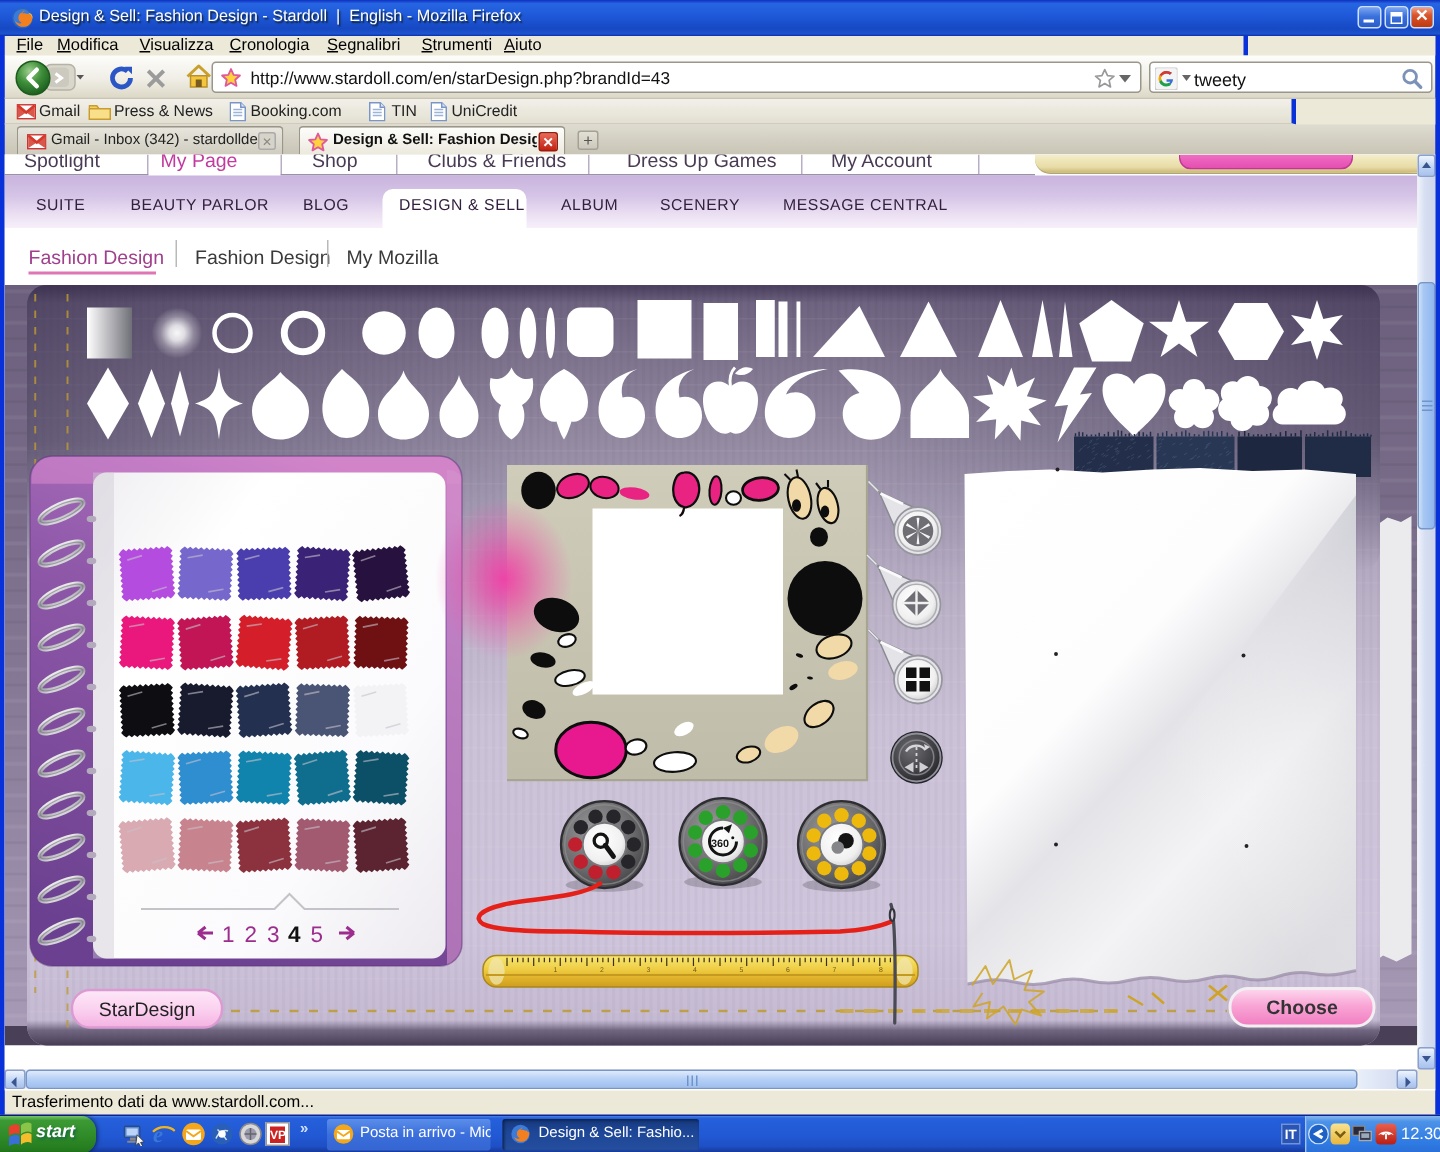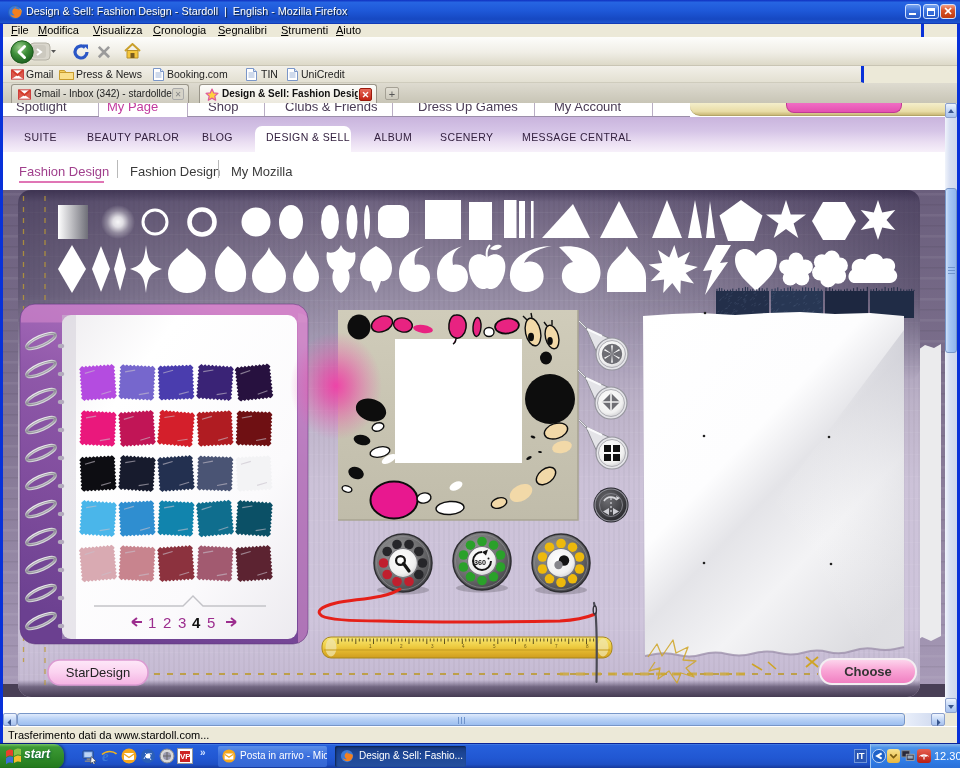--- a/index.html
+++ b/index.html
@@ -8,21 +8,21 @@
 
 #titlebar{left:0;top:0;width:960px;height:24px;
  background:linear-gradient(#0f2fc0 0%,#2665e2 10%,#1e58d8 45%,#1648c2 80%,#1d55cf 94%,#0c2da8 100%);}
 #titlebar .ttext{position:absolute;left:26px;top:5px;color:#fff;font-size:10.8px;font-weight:normal;
  text-shadow:1px 1px 1px #123;white-space:nowrap}
 .winbtn{position:absolute;top:4px;width:16px;height:15px;border-radius:3px;border:1px solid #cfe0ff;
  font-size:10px;color:#fff;text-align:center;line-height:13px;
  background:linear-gradient(#7aa5ef,#3a71dd 45%,#2a5dc8)}
 #btnclose{background:linear-gradient(#f2a188,#d8542a 40%,#c03a10);}
 
-#menubar{left:0;top:24px;width:924px;height:13px;background:#ece9d8;border-left:3px solid #0831d9;border-right:3px solid #0831d9;
+#menubar{left:0;top:24px;width:832px;height:13px;background:#ece9d8;border-left:3px solid #0831d9;border-right:3px solid #0831d9;
  font-size:11px;color:#000;}
 #menubar span{position:absolute;top:0px}
 #menubar u{text-decoration:underline}
 
 #navbar{left:0;top:37px;width:960px;height:29px;border-left:3px solid #0831d9;border-right:3px solid #0831d9;
  background:linear-gradient(#fdfdfb,#f0eee6 55%,#ddd9c8);border-bottom:1px solid #c9c5b4}
 .urlbox{position:absolute;left:138px;top:4px;width:620px;height:21px;background:#fff;border:1px solid #9a968a;border-radius:3px}
 .searchbox{position:absolute;left:763px;top:4px;width:189px;height:21px;background:#fff;border:1px solid #9a968a;border-radius:3px}
 .urltext{position:absolute;left:25px;top:4.5px;font-size:11.5px;color:#111;white-space:nowrap}
 
@@ -96,20 +96,45 @@
 <svg class="abs" style="left:69px;top:6px" width="18" height="18" viewBox="0 0 18 18">
 <path d="M15 9a6 6 0 1 1-2-4.5" stroke="#2a56c6" stroke-width="3.2" fill="none"></path>
 <path d="M11 1.5h5v5z" fill="#2a56c6"></path>
     </svg>
 <div class="abs" style="left:93px;top:4px;font-size:19px;font-weight:bold;color:#9b9b9b">✕</div>
 <svg class="abs" style="left:121px;top:6px" width="17" height="16" viewBox="0 0 17 16">
 <path d="M1 8 8.5 1 16 8" fill="none" stroke="#caa02c" stroke-width="2"></path>
 <path d="M3 7.5h11V15H3z" fill="#f5c63c" stroke="#b8912a"></path>
 <path d="M6.5 10h4v5h-4z" fill="#7a5c1e"></path>
     </svg>
+<div class="urlbox">
+      <svg class="abs" style="left:5px;top:3px" width="14" height="14" viewBox="0 0 16 16">
+<path d="M8 1.2 10 5.6l4.8.5-3.6 3.2 1 4.7L8 11.6 3.8 14l1-4.7L1.2 6.1 6 5.6z" fill="#ffd23e" stroke="#e05a9a" stroke-width="1.4" stroke-linejoin="round"></path>
+      </svg>
+      <div class="urltext">http://www.stardoll.com/en/starDesign.php?brandId=43</div>
+      <svg class="abs" style="right:16px;top:3px" width="15" height="15" viewBox="0 0 16 16">
+<path d="M8 1.5 10 5.8l4.6.4-3.5 3 1 4.6L8 11.4 3.9 13.8l1-4.6-3.5-3L6 5.8z" fill="#fff" stroke="#999" stroke-width="1.2" stroke-linejoin="round"></path>
+      </svg>
+      <div class="abs" style="right:6px;top:8px;width:0;height:0;border:4px solid transparent;border-top:5px solid #666"></div>
+    </div>
+<div class="searchbox">
+      <svg class="abs" style="left:3px;top:3px" width="15" height="15" viewBox="0 0 16 16">
+<rect x="0" y="0" width="16" height="16" rx="2" fill="#f4f4f4" stroke="#ccc"></rect>
+<path d="M8 3a5 5 0 0 0 0 10c2.8 0 4.6-1.7 4.8-4.6H8.2v1.8h2.5C10.3 11.4 9.3 12 8 12a3.9 3.9 0 0 1 0-7.8c1 0 1.9.4 2.6 1l1.4-1.4A5.4 5.4 0 0 0 8 3z" fill="#3b6fd4"></path>
+<path d="M4.6 6.4a4 4 0 0 1 6-1.2l1.4-1.4A5.8 5.8 0 0 0 3 5.7z" fill="#d63a2f"></path>
+<path d="M3 5.7a5.5 5.5 0 0 0 0 4.6l1.8-1.5a3.6 3.6 0 0 1-.2-3.1z" fill="#f0a800"></path>
+<path d="M3 10.3a5.6 5.6 0 0 0 5 3.2c1.4 0 2.6-.4 3.4-1.2l-1.6-1.4c-.5.3-1.1.5-1.8.5a3.9 3.9 0 0 1-3.2-2.6z" fill="#1ea04c"></path>
+</svg>
+      <div class="abs" style="left:21px;top:8px;width:0;height:0;border:3.5px solid transparent;border-top:4.5px solid #666"></div>
+      <div class="abs" style="left:29px;top:4px;font-size:12px;color:#111">tweety</div>
+      <svg class="abs" style="right:5px;top:3px" width="15" height="15" viewBox="0 0 16 16">
+<circle cx="6.5" cy="6.5" r="4.5" fill="none" stroke="#7d92b8" stroke-width="2"></circle>
+<path d="M10 10l4 4" stroke="#7d92b8" stroke-width="2.4" stroke-linecap="round"></path>
+      </svg>
+    </div>
 </div>
 <div id="bmbar" class="abs">
 <svg class="abs" style="left:8px;top:3px" width="13" height="11" viewBox="0 0 14 11">
 <rect x=".5" y=".5" width="13" height="10" fill="#fff" stroke="#c33"></rect>
 <path d="M1 1l6 5 6-5" fill="none" stroke="#d33b2c" stroke-width="2"></path>
 <path d="M1 10V1.5L7 6z M13 10V1.5L7 6z" fill="#d33b2c" opacity=".85"></path>
     </svg>
 <span style="left:23px">Gmail</span>
 <svg class="abs" style="left:56px;top:2px" width="15" height="12" viewBox="0 0 15 12">
 <path d="M.5 2.5h5l1.5 2h7.5v7H.5z" fill="#f7d05e" stroke="#c89c2e"></path>

